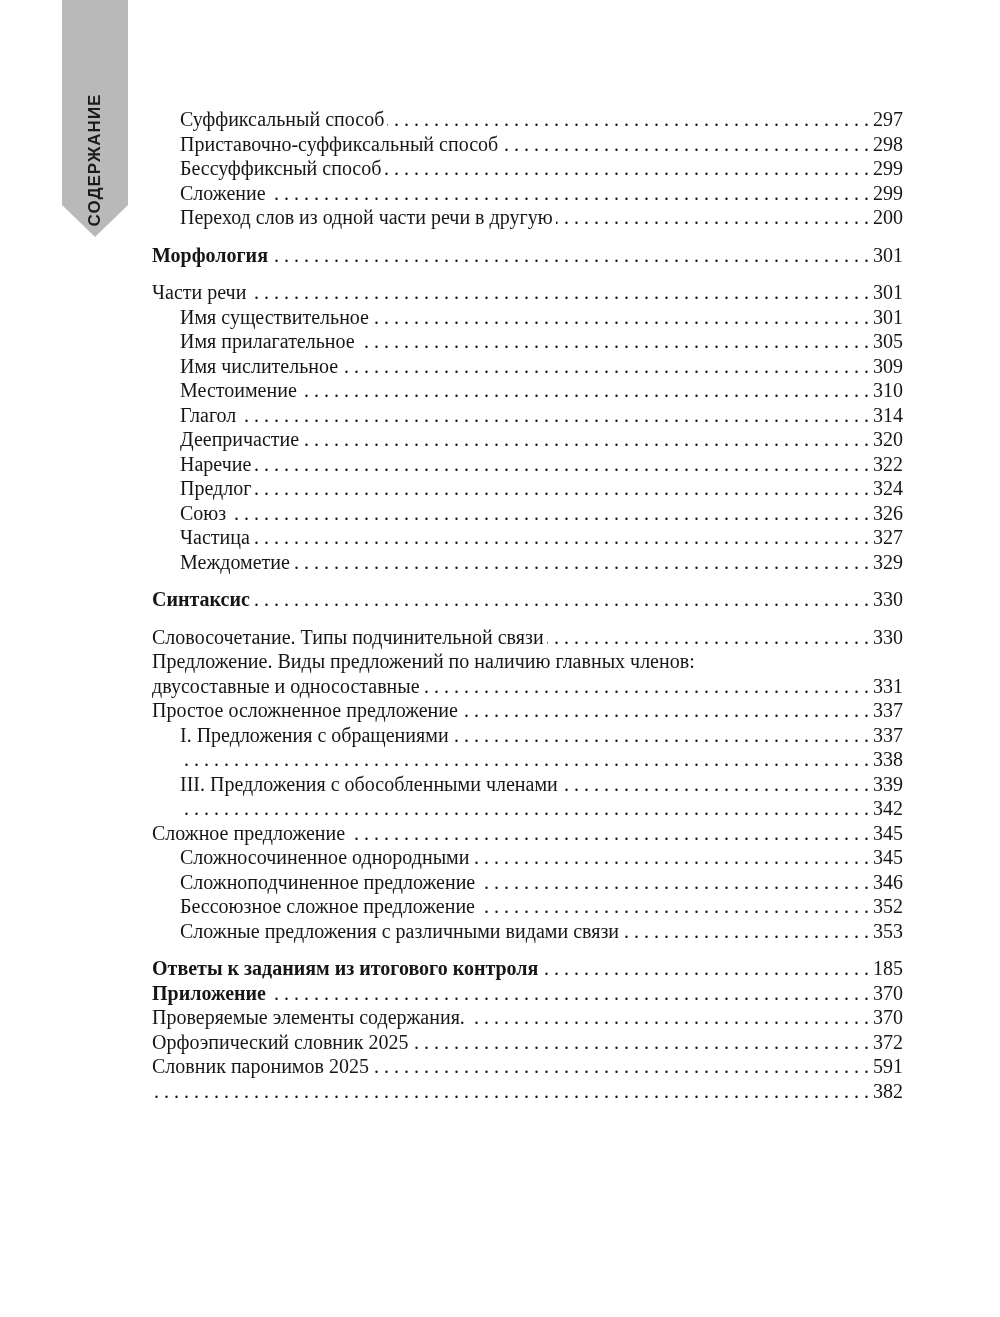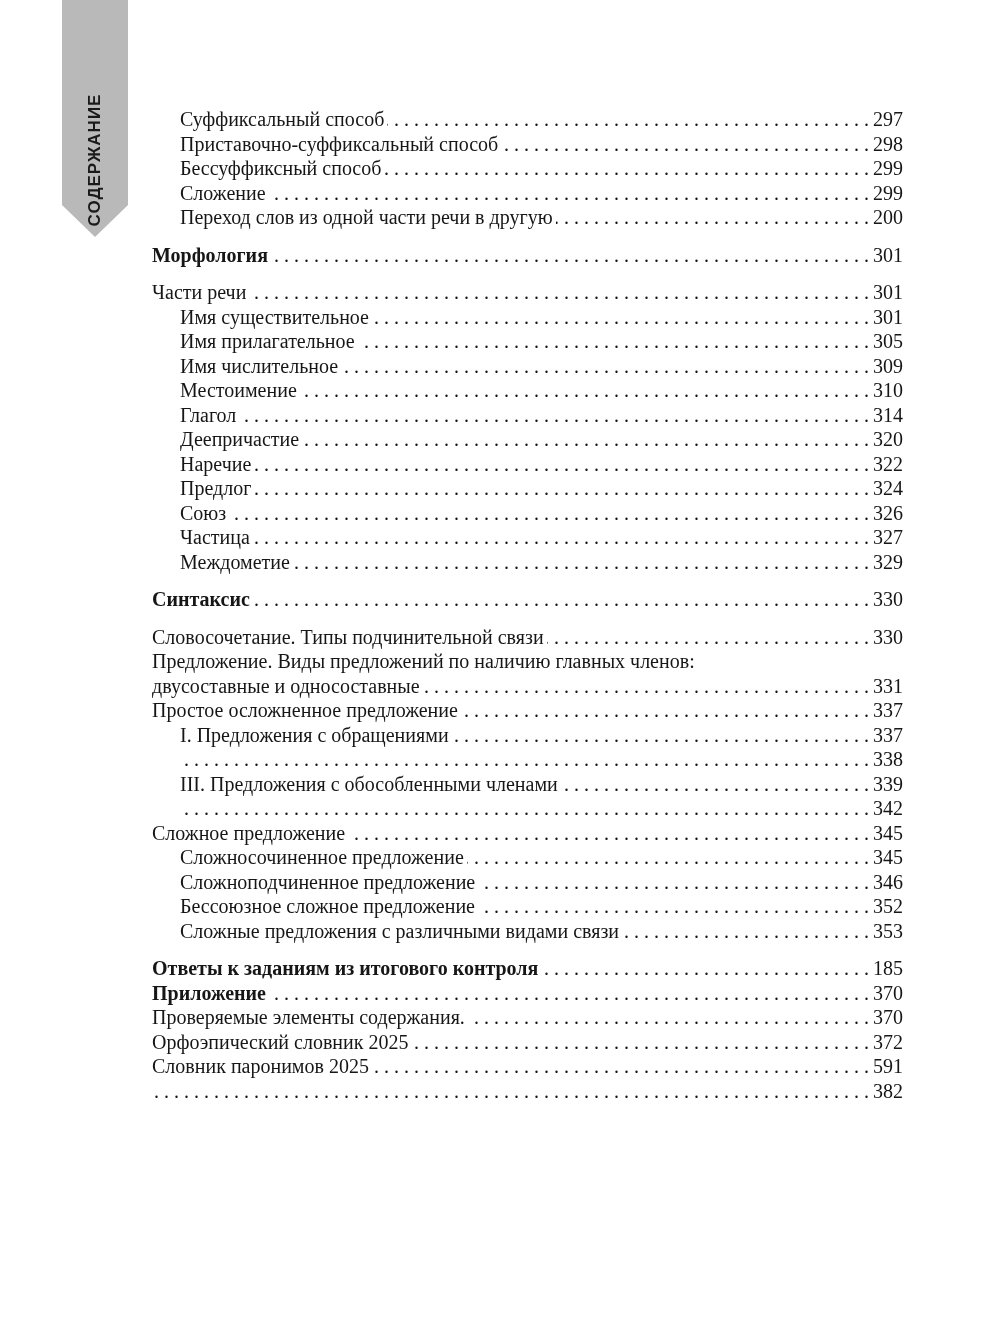--- a/index.html
+++ b/index.html
@@ -218,21 +218,21 @@
       <div class="toc-row indent">
         <span class="toc-dots"></span>
         <span class="toc-page">342</span>
       </div>
       <div class="toc-row">
         <span class="toc-label">Сложное предложение</span>
         <span class="toc-dots"></span>
         <span class="toc-page">345</span>
       </div>
       <div class="toc-row indent">
-        <span class="toc-label">Сложносочиненное предложение</span>
+        <span class="toc-label">Сложносочиненное однородными</span>
         <span class="toc-dots"></span>
         <span class="toc-page">345</span>
       </div>
       <div class="toc-row indent">
         <span class="toc-label">Сложноподчиненное предложение</span>
         <span class="toc-dots"></span>
         <span class="toc-page">346</span>
       </div>
       <div class="toc-row indent">
         <span class="toc-label">Бессоюзное сложное предложение</span>

